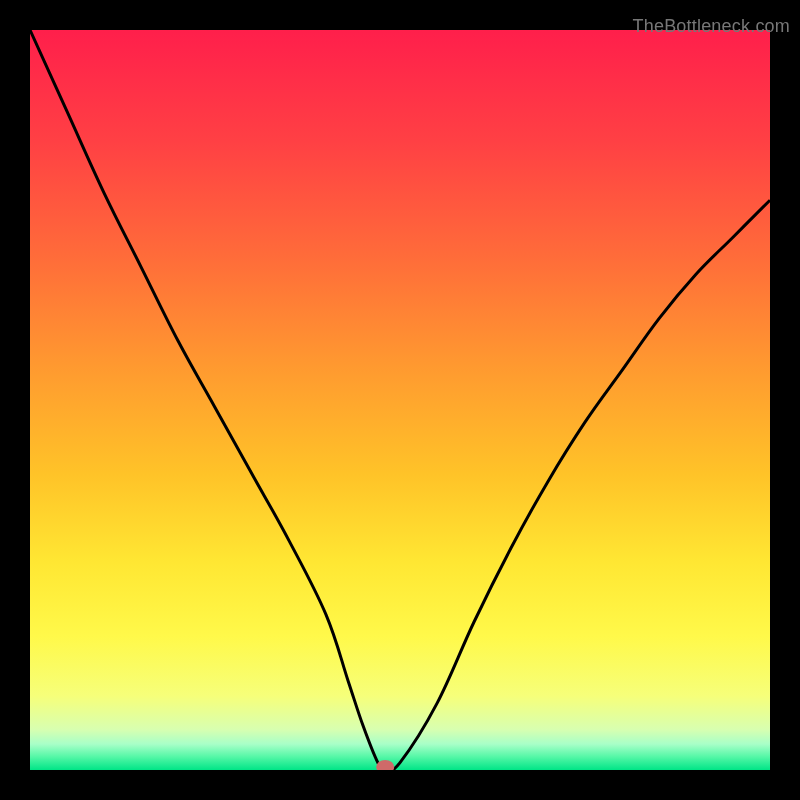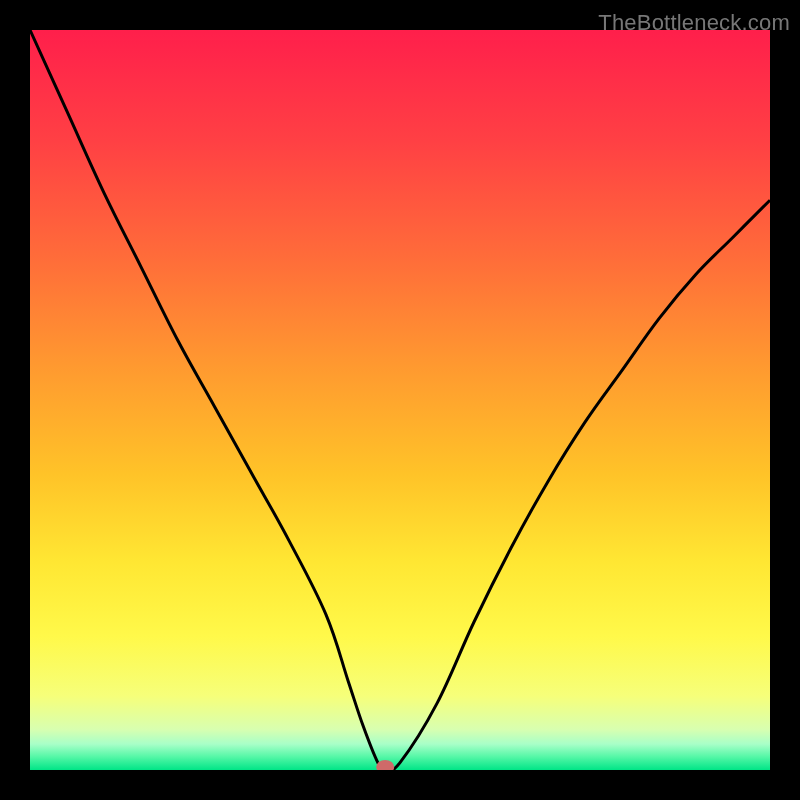--- a/index.html
+++ b/index.html
@@ -12,24 +12,24 @@
     font-family: Arial, Helvetica, sans-serif;
   }
   .frame {
     position: relative;
     width: 800px;
     height: 800px;
     background: #000;
   }
   .watermark {
     position: absolute;
-    top: 10px;
+    top: 16px;
     right: 10px;
     color: #777;
-    font-size: 22px;
+    font-size: 18px;
     letter-spacing: 0.2px;
     z-index: 10;
   }
   .plot-wrap {
     position: absolute;
     left: 30px;
     top: 30px;
     width: 740px;
     height: 740px;
   }

